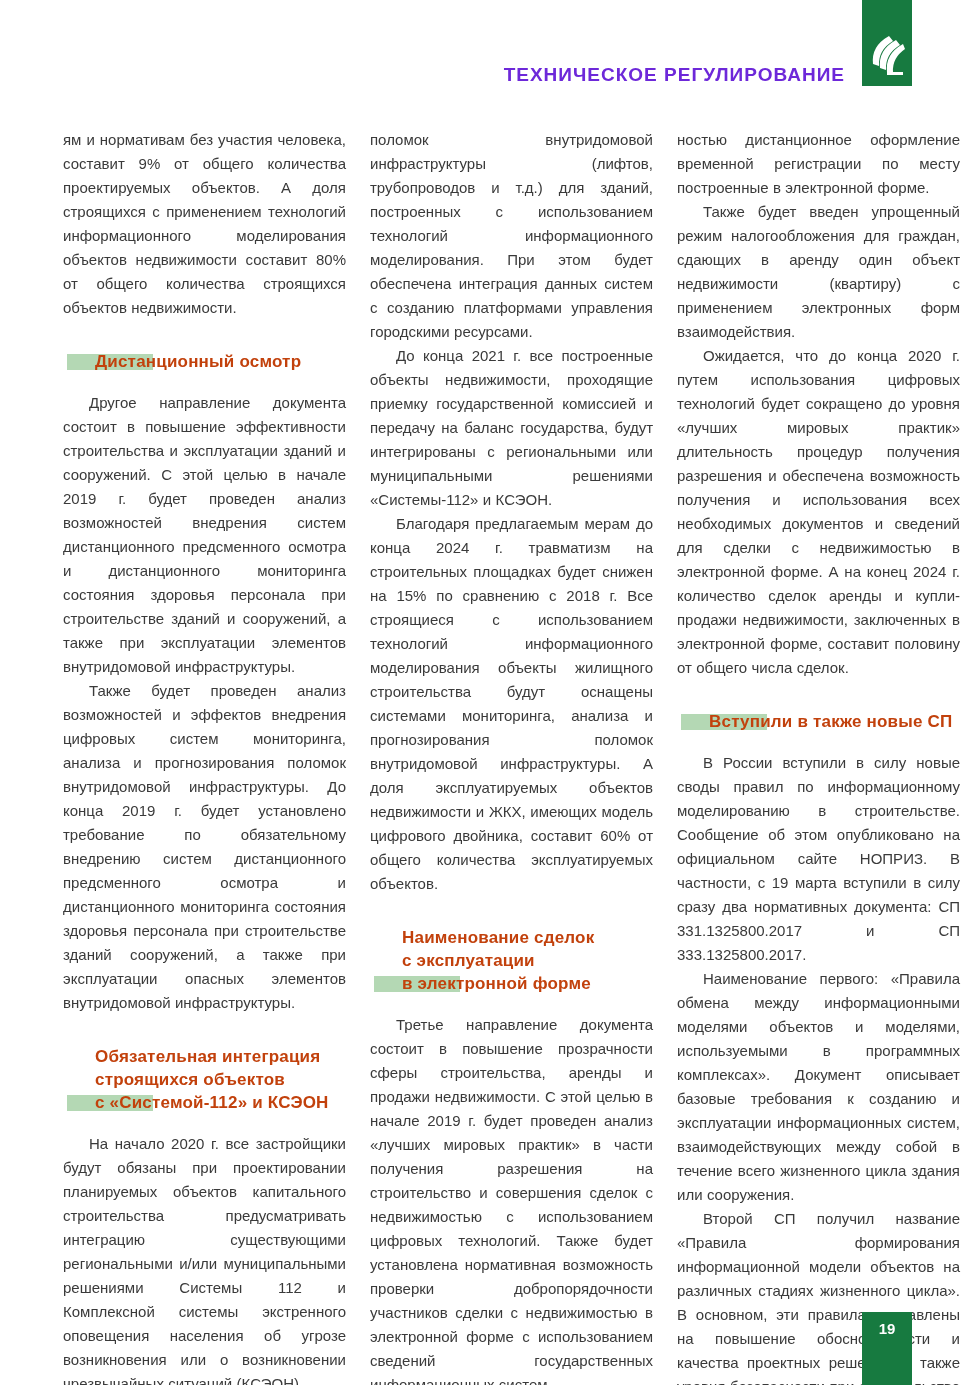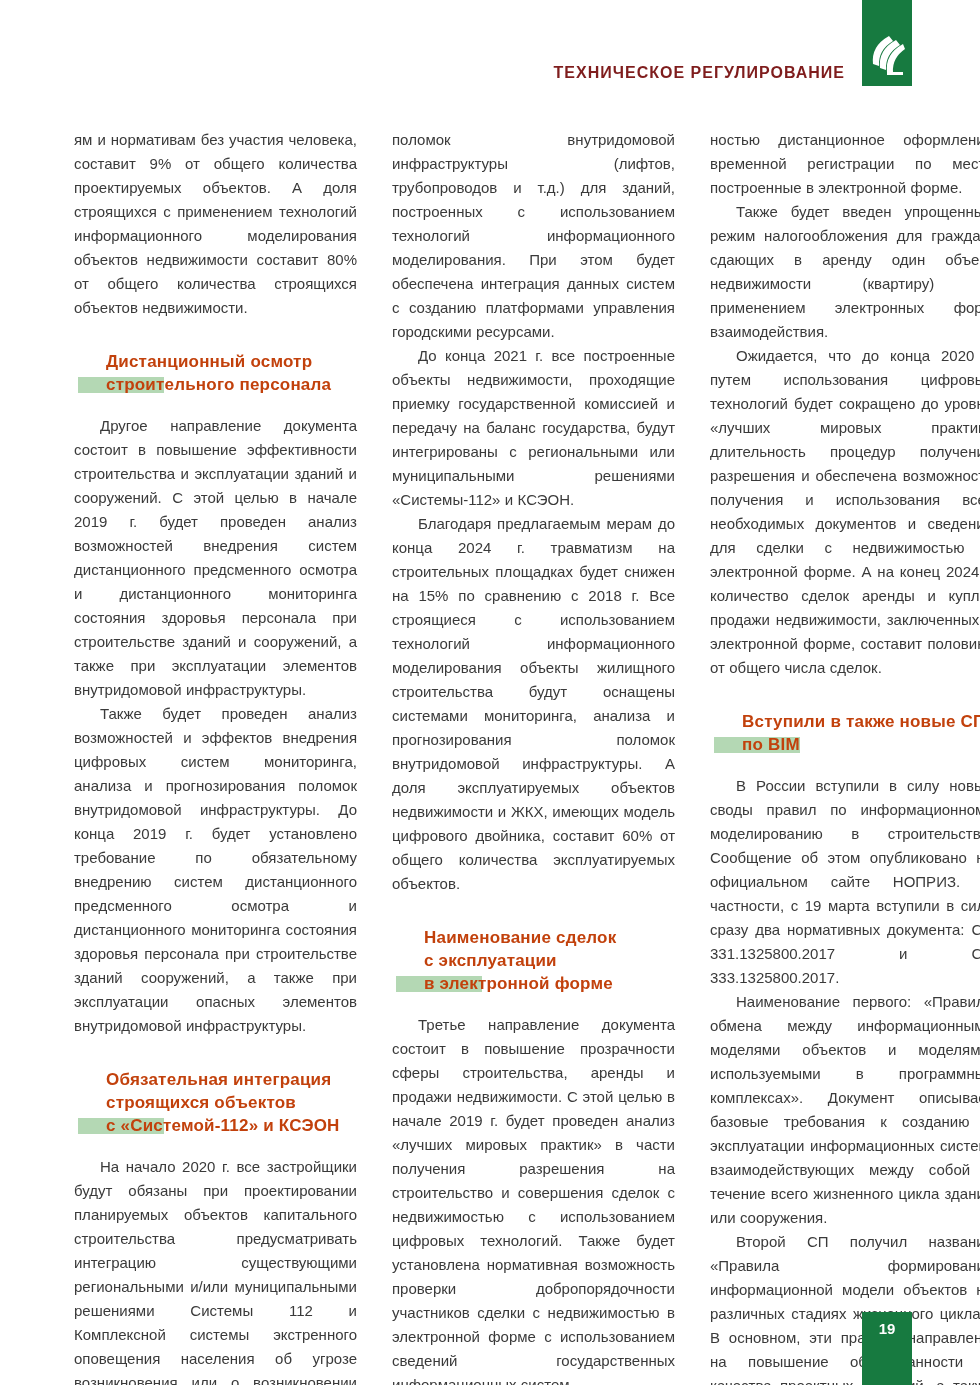--- a/index.html
+++ b/index.html
@@ -7,36 +7,36 @@
     position:relative;
     width:980px;height:1385px;
     background:#ffffff;
     font-family:"Liberation Sans","DejaVu Sans",sans-serif;
     color:#3a3a3a;
     overflow:hidden;
   }
   
   .header-title{
     position:absolute;top:64px;right:135px;
-    font-size:16px;font-weight:bold;letter-spacing:1px;
-    color:#7f1d1d;white-space:nowrap;
+    font-size:19px;font-weight:bold;letter-spacing:1px;
+    color:#6d28d9;white-space:nowrap;
   }
   .logo{
     position:absolute;top:0;right:68px;
     width:50px;height:86px;background:#177a40;
     display:flex;align-items:flex-end;justify-content:center;
   }
   .logo svg{display:block;margin-bottom:8px;}
   
   .columns{
     position:absolute;top:128px;left:63px;
     width:866px;height:1160px;
     display:flex;gap:24px;
   }
-  .col{width:283px;flex:0 0 283px;margin-left:11px;}
+  .col{width:283px;flex:0 0 283px;}
   .col p{
     margin:0;
     font-size:15px;line-height:24px;
     text-align:justify;
     text-indent:26px;
     hyphens:auto;-webkit-hyphens:auto;
     word-spacing:0.2px;
   }
   .col p.no-indent{text-indent:0;}
   .heading{
@@ -85,21 +85,20 @@
     </span>
   </div>
 
   <div class="columns">
 
     <div class="col">
       <p class="no-indent">ям и нормативам без участия человека, составит 9% от общего количества проектируемых объектов. А доля строящихся с применением технологий информационного моделирования объектов недвижимости составит 80% от общего количества строящихся объектов недвижимости.</p>
       <div class="heading">
         <span class="hl-bar"></span>
         <span class="hline">Дистанционный осмотр</span>
-        <span class="hline">строительного персонала</span>
       </div>
       <p>Другое направление документа состоит в повышение эффективности строительства и эксплуатации зданий и сооружений. С этой целью в начале 2019 г. будет проведен анализ возможностей внедрения систем дистанционного предсменного осмотра и дистанционного мониторинга состояния здоровья персонала при строительстве зданий и сооружений, а также при эксплуатации элементов внутридомовой инфраструктуры.</p>
       <p>Также будет проведен анализ возможностей и эффектов внедрения цифровых систем мониторинга, анализа и прогнозирования поломок внутридомовой инфраструктуры. До конца 2019 г. будет установлено требование по обязательному внедрению систем дистанционного предсменного осмотра и дистанционного мониторинга состояния здоровья персонала при строительстве зданий сооружений, а также при эксплуатации опасных элементов внутридомовой инфраструктуры.</p>
       <div class="heading">
         <span class="hl-bar"></span>
         <span class="hline">Обязательная интеграция</span>
         <span class="hline">строящихся объектов</span>
         <span class="hline">с «Системой-112» и КСЭОН</span>
       </div>
       <p>На начало 2020 г. все застройщики будут обязаны при проектировании планируемых объектов капитального строительства предусматривать интеграцию существующими региональными и/или муниципальными решениями Системы 112 и Комплексной системы экстренного оповещения населения об угрозе возникновения или о возникновении чрезвычайных ситуаций (КСЭОН).</p>
@@ -120,21 +119,20 @@
 
     </div>
 
     <div class="col">
       <p class="no-indent">ностью дистанционное оформление временной регистрации по месту построенные в электронной форме.</p>
       <p>Также будет введен упрощенный режим налогообложения для граждан, сдающих в аренду один объект недвижимости (квартиру) с применением электронных форм взаимодействия.</p>
       <p>Ожидается, что до конца 2020 г. путем использования цифровых технологий будет сокращено до уровня «лучших мировых практик» длительность процедур получения разрешения и обеспечена возможность получения и использования всех необходимых документов и сведений для сделки с недвижимостью в электронной форме. А на конец 2024 г. количество сделок аренды и купли-продажи недвижимости, заключенных в электронной форме, составит половину от общего числа сделок.</p>
       <div class="heading">
         <span class="hl-bar"></span>
         <span class="hline">Вступили в также новые СП</span>
-        <span class="hline">по BIM</span>
       </div>
       <p>В России вступили в силу новые своды правил по информационному моделированию в строительстве. Сообщение об этом опубликовано на официальном сайте НОПРИЗ. В частности, с 19 марта вступили в силу сразу два нормативных документа: СП 331.1325800.2017 и СП 333.1325800.2017.</p>
       <p>Наименование первого: «Правила обмена между информационными моделями объектов и моделями, используемыми в программных комплексах». Документ описывает базовые требования к созданию и эксплуатации информационных систем, взаимодействующих между собой в течение всего жизненного цикла здания или сооружения.</p>
       <p>Второй СП получил название «Правила формирования информационной модели объектов на различных стадиях жизненного цикла». В основном, эти правила направлены на повышение обоснованности и качества проектных решений, а также уровня безопасности при строительстве и эксплуатации зданий и сооружений.</p>
 
     </div>
 
   </div>
 
   <div class="footer-line">ССК ▪ «КРОВЛЯ И ИЗОЛЯЦИЯ» ▪ №2–3 (80–81) 2018</div>

